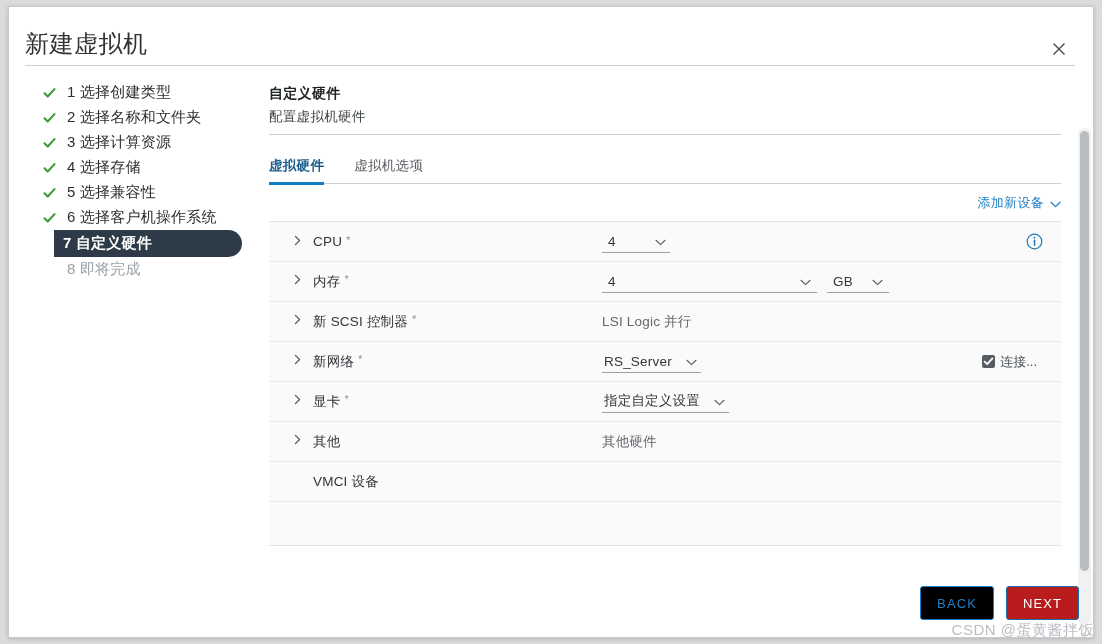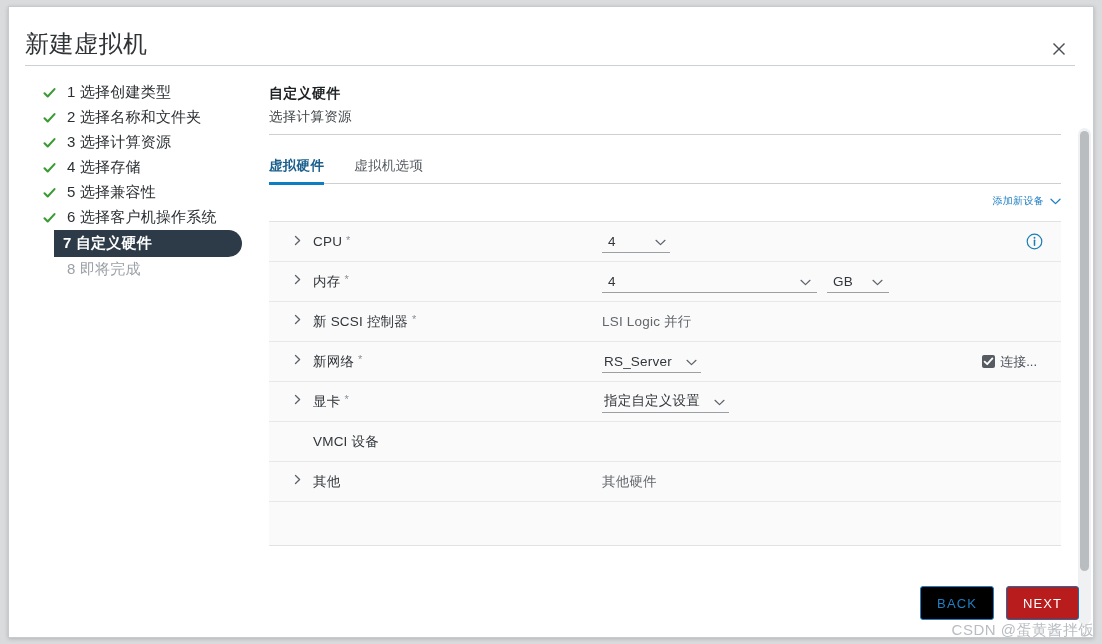--- a/index.html
+++ b/index.html
@@ -123,21 +123,21 @@
   }
   .tab.active { color: #1b5f8c; font-weight: bold; }
   .tab.active::after {
     content: ""; position: absolute;
     left: 0; bottom: -1px; width: 100%; height: 3px;
     background: #0f7dc2;
   }
   
   .add-device {
     position: absolute; right: 14px; top: 128px;
-    font-size: 10px; color: #1f7fc2;
+    font-size: 13px; color: #1f7fc2;
     cursor: pointer; letter-spacing: .3px;
     display: flex; align-items: center; gap: 6px;
   }
   .add-device .chev { display: inline-block; }
   
   .hw-table {
     position: absolute; left: 14px; top: 155px;
     width: 792px; height: 325px;
     background: #fafafa;
     border: 1px solid #e0e2e4;
@@ -318,21 +318,21 @@
       <div class="step active">
         <span class="label">7 自定义硬件</span>
       </div>
       <div class="step pending">
         <span class="label">8 即将完成</span>
       </div>
     </div>
 
     <div class="main">
       <div class="pane-title">自定义硬件</div>
-      <div class="pane-sub">选择计算资源</div>
+      <div class="pane-sub">配置虚拟机硬件</div>
       <div class="pane-sep"></div>
 
       <div class="tabs">
         <div class="tab active">虚拟硬件</div>
         <div class="tab">虚拟机选项</div>
       </div>
 
       <div class="add-device">
         <span>添加新设备</span>
         <span class="chev">
@@ -465,41 +465,41 @@
                 <svg width="11" height="7" viewBox="0 0 11 7" fill="none" stroke="currentColor" stroke-width="1.2" stroke-linecap="round" stroke-linejoin="round">
                     <polyline points="1,1.3 5.5,5.6 10,1.3"></polyline>
                   </svg>
               </span>
             </span>
           </div>
         </div>
 
         <div class="hw-row">
           <div class="hw-name">
+            <span class="caret">
+              <svg width="13" height="13" viewBox="0 0 13 13" fill="none" stroke="currentColor" stroke-width="1.3" stroke-linecap="round" stroke-linejoin="round">
+                  <polyline points="4.5,2.5 8.6,6.5 4.5,10.5"></polyline>
+                </svg>
+            </span>
+            <span>其他</span>
+            <span class="req"></span>
+          </div>
+          <div class="hw-val plain">其他硬件</div>
+        </div>
+
+        <div class="hw-row">
+          <div class="hw-name">
             <span class="caret hidden">
               <svg width="13" height="13" viewBox="0 0 13 13" fill="none" stroke="currentColor" stroke-width="1.3">
                   <polyline points="4.5,2.5 8.6,6.5 4.5,10.5"></polyline>
                 </svg>
             </span>
             <span>VMCI 设备</span>
           </div>
           <div class="hw-val plain"></div>
-        </div>
-
-        <div class="hw-row">
-          <div class="hw-name">
-            <span class="caret">
-              <svg width="13" height="13" viewBox="0 0 13 13" fill="none" stroke="currentColor" stroke-width="1.3" stroke-linecap="round" stroke-linejoin="round">
-                  <polyline points="4.5,2.5 8.6,6.5 4.5,10.5"></polyline>
-                </svg>
-            </span>
-            <span>其他</span>
-            <span class="req"></span>
-          </div>
-          <div class="hw-val plain">其他硬件</div>
         </div>
 
         <div class="hw-row filler"></div>
       </div>
     </div>
 
     <div class="vscroll">
       <div class="vthumb"></div>
     </div>
   </div>

